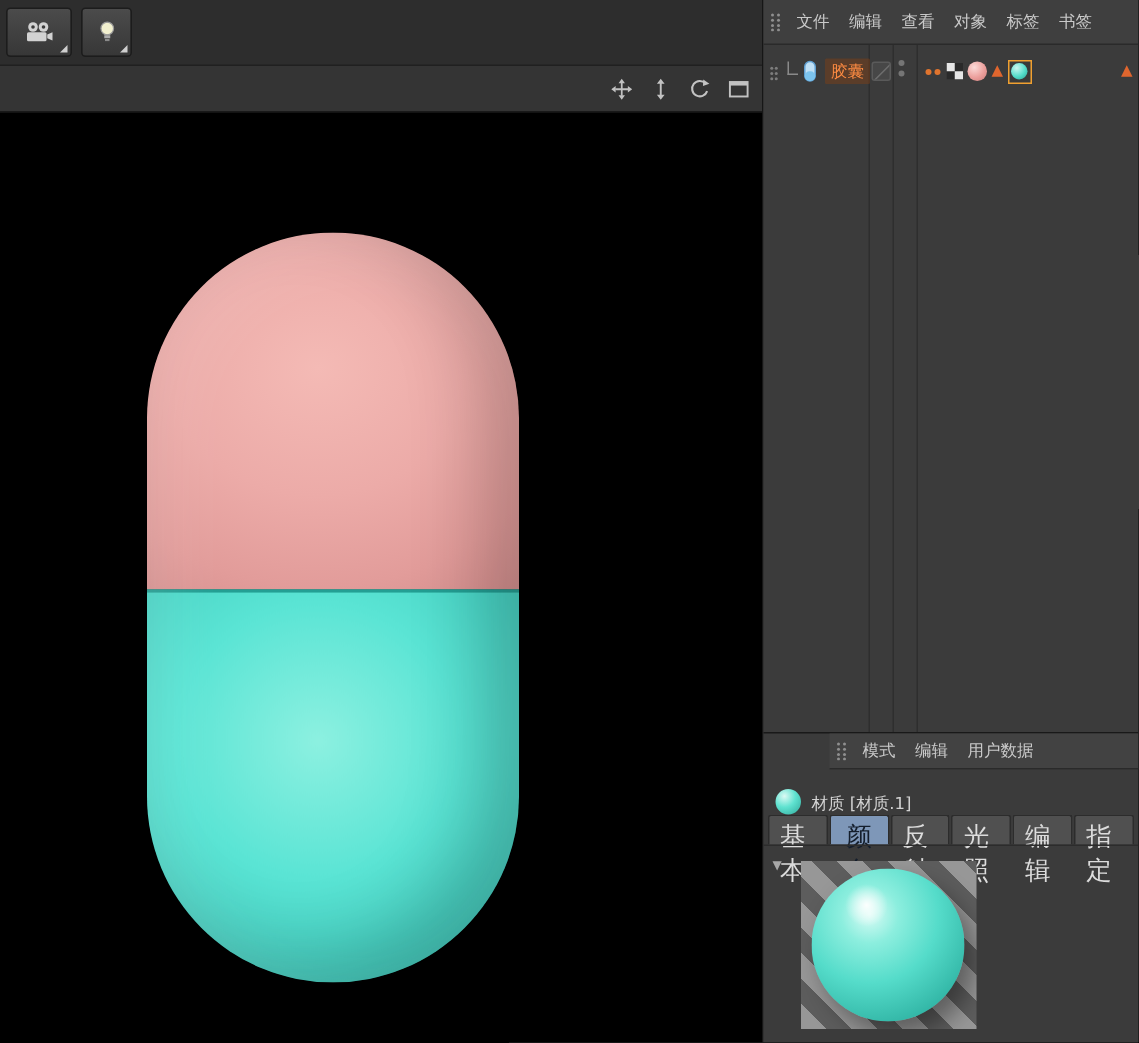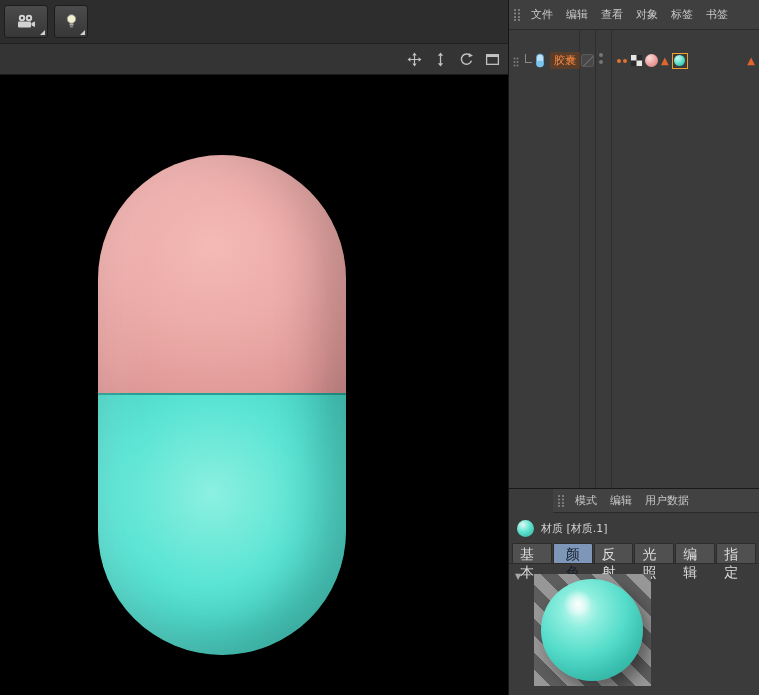--- a/index.html
+++ b/index.html
@@ -39,21 +39,21 @@
                  background:#3b3b3b; border-left:1px solid #161616; }
   .panel-menu { display:flex; align-items:center; gap:1px; height:30px; padding:0 4px;
                 background:#3f3f3f; border-bottom:1px solid #2a2a2a; }
   .menu-item { font-size:11px; color:#c9c9c9; padding:2px 6px; white-space:nowrap; }
   .grip { margin-right:3px; display:flex; align-items:center; }
 
   .object-manager { position:absolute; left:0; top:0; width:100%; height:488px;text-align:right; }
   .om-body { position:relative; width:100%; height:458px; background:#3b3b3b; }
   .col-line { position:absolute; top:0; bottom:0; width:1px; background:#2e2e2e; }
 
-  .object-row { position:absolute; left:0; right:0; top:7px; height:21px;margin-top:13px; }
+  .object-row { position:absolute; left:0; right:0; top:7px; height:21px; }
   .row-grip { position:absolute; left:4px; top:4px; }
   .tree-l { position:absolute; left:16px; top:4px; width:7px; height:9px;
             border-left:1px solid #8a8a8a; border-bottom:1px solid #8a8a8a; }
   .obj-icon { position:absolute; left:25px; top:3px; }
   .obj-name { position:absolute; left:41px; top:2px; font-size:11px; color:#ff8c42;
               background:rgba(130,65,20,0.45); padding:1px 4px; border-radius:1px; }
   .col-icon-a { position:absolute; left:72px; top:4px; width:13px; height:13px; background:#474747;
                 border:1px solid #5a5a5a; border-radius:2px; overflow:hidden; }
   .col-icon-a::after { content:""; position:absolute; left:-2px; top:5px; width:18px; height:1px;
                 background:#6e6e6e; transform:rotate(-45deg); }
@@ -69,26 +69,26 @@
   .tag-sel { width:16px; height:16px; border:1px solid #f0a030; background:#3a3a3a;
           display:flex; align-items:center; justify-content:center; }
   .sphere-teal-sm { width:11px; height:11px; border-radius:50%;
           background:radial-gradient(circle at 35% 30%, #cdf7f0 0%, #52dcc9 55%, #2d9e91 100%); }
   .tag-spacer { flex:1; }
 
   
   .attribute-manager { position:absolute; left:0; top:488px; width:100%; height:207px;
                  background:#3b3b3b; border-top:1px solid #191919; }
   .attribute-manager .panel-menu { height:24px; background:#424242;margin-left:44px; }
-  .material-header { display:flex; align-items:center; gap:7px; height:30px; padding:0 8px; }
+  .material-header { display:flex; align-items:flex-end; gap:7px; height:30px; padding:0 8px; }
   .sphere-teal-md { width:17px; height:17px; border-radius:50%;
           background:radial-gradient(circle at 35% 28%, #dcfaf4 0%, #5fe2d0 45%, #2fa89a 100%); }
   .material-title { font-size:11px; color:#d2d2d2; }
   .tabs { display:flex; gap:1px; padding:0 3px; height:20px; }
-  .tab { font-size:14px; color:#dcdcdc; background:#505050; border:1px solid #2c2c2c; border-bottom:none;
+  .tab { font-size:17px; color:#dcdcdc; background:#505050; border:1px solid #2c2c2c; border-bottom:none;
          padding:2px 7px; border-radius:2px 2px 0 0; }
   .tab.selected { background:#7e97b8; color:#141e2c;text-align:center; }
   .preview-area { position:relative; height:133px; border-top:1px solid #2c2c2c; }
   .collapse-arrow { position:absolute; left:6px; top:8px; font-size:8px; color:#a8a8a8; }
   .material-preview { position:absolute; left:25px; top:10px; width:117px; height:112px;
          background:repeating-linear-gradient(45deg, #979797 0 12px, #5d5d5d 12px 24px);
          overflow:hidden; }
   .preview-sphere { position:absolute; left:7px; top:5px; width:102px; height:102px; border-radius:50%;
          background:
            radial-gradient(circle at 36% 24%, rgba(255,255,255,0.95) 0%, rgba(255,255,255,0) 14%),

